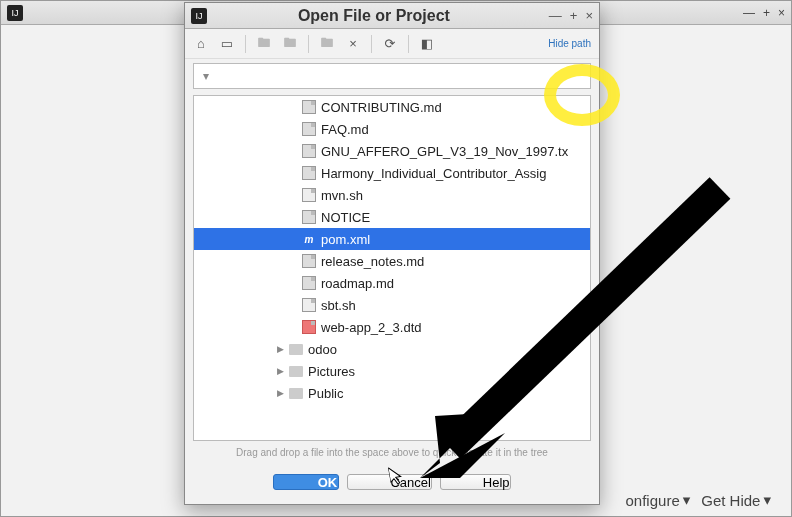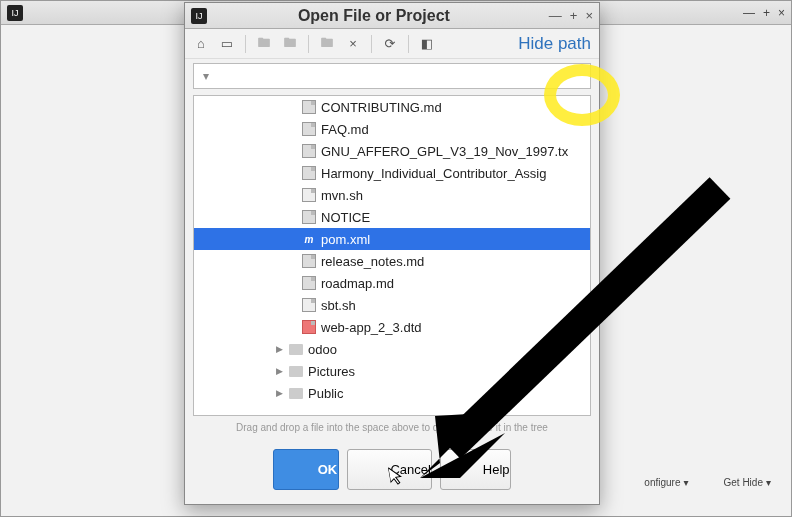--- a/index.html
+++ b/index.html
@@ -2,57 +2,57 @@
 <html><head>
   <meta charset="utf-8">
   <style>
     * { box-sizing: border-box; margin: 0; padding: 0; font-family: sans-serif; }
     body { width: 792px; height: 517px; background: #3a1a4a; overflow: hidden; position: relative; }
     
     .back-window { position: absolute; top: 0; left: 0; right: 0; bottom: 0; background: #f2f2f2; border: 1px solid #999; }
     .back-titlebar { height: 24px; background: linear-gradient(#e8e8e8,#d8d8d8); border-bottom: 1px solid #aaa; display: flex; align-items: center; padding: 0 6px; }
     .back-ij { width: 16px; height: 16px; background: #222; color: #fff; font-size: 9px; display: flex; align-items: center; justify-content: center; border-radius: 2px; }
     .back-controls { margin-left: auto; display: flex; gap: 8px; font-size: 12px; color: #444; }
-    .back-bottom { position: absolute; right: 20px; bottom: 28px; display: flex; gap: 35px; font-size: 10px; color: #444; }
+    .back-bottom { position: absolute; right: 20px; bottom: 7px; display: flex; gap: 11px; font-size: 15px; color: #444; }
     .back-bottom span { display: flex; align-items: center; gap: 3px; }
     
     .dialog { position: absolute; left: 184px; top: 2px; width: 416px; height: 503px; background: #f2f2f2; border: 1px solid #888; box-shadow: 0 6px 20px rgba(0,0,0,0.35); display: flex; flex-direction: column; }
     .titlebar { height: 26px; background: linear-gradient(#eaeaea,#dcdcdc); border-bottom: 1px solid #aaa; display: flex; align-items: center; padding: 0 6px; }
     .ij-icon { width: 16px; height: 16px; background: #222; color: #fff; font-size: 9px; display: flex; align-items: center; justify-content: center; border-radius: 2px; margin-right: 8px; }
     .title { font-weight: bold; font-size: 16px; color: #333; flex: 1; text-align: center; padding-right: 16px; }
     .win-controls { display: flex; gap: 8px; font-size: 13px; color: #555; }
     .win-controls span { cursor: pointer; }
     
     .toolbar { height: 30px; display: flex; align-items: center; padding: 0 8px; gap: 10px; border-bottom: 1px solid #ddd; background: #f2f2f2; position: relative; }
     .tool-icon { width: 16px; height: 16px; display: flex; align-items: center; justify-content: center; color: #555; font-size: 13px; }
     .tool-icon.dis { color: #bbb; }
     .sep { width: 1px; height: 18px; background: #ccc; }
-    .hide-path { margin-left: auto; color: #2e72bd; font-size: 17px; cursor: pointer; }
+    .hide-path { margin-left: auto; color: #2e72bd; font-size: 10px; cursor: pointer; }
     
     .pathbox { margin: 4px 8px 6px; height: 26px; background: #fff; border: 1px solid #bbb; display: flex; align-items: center; padding: 0 6px; font-size: 13px; position: relative; }
     .path-text { flex: 1; color: #222; overflow: hidden; white-space: nowrap; }
     .path-arrow { color: #888; font-size: 12px; padding: 0 3px; }
     
-    .tree { flex: 1; margin: 0 8px 4px; background: #fff; border: 1px solid #bbb; overflow: hidden; position: relative; }
+    .tree { flex: 1; margin: 0 8px 4px; background: #fff; border: 1px solid #bbb; overflow: hidden; position: relative; text-align: right; }
     .tree-row { height: 22px; display: flex; align-items: center; font-size: 13px; color: #222; padding-left: 108px; gap: 5px; white-space: nowrap; }
     .tree-row.folder { padding-left: 82px; }
     .tree-row.selected { background: #2e72e6; color: #fff; }
     .file-icon { width: 14px; height: 14px; background: #ddd; border: 1px solid #999; position: relative; }
     .file-icon::before { content: ''; position: absolute; top: 0; right: 0; width: 4px; height: 4px; background: #bbb; }
     .file-icon.sh { background: #eee; }
     .file-icon.dtd { background: #e77; border-color: #c55; }
     .file-icon.m { background: #2e72e6; color: #fff; font-size: 10px; font-style: italic; font-weight: bold; display: flex; align-items: center; justify-content: center; border: none; }
     .file-icon.m::before { display: none; }
     .folder-icon { width: 14px; height: 11px; background: #ccc; border-radius: 1px; margin-top: 1px; }
     .expander { width: 8px; font-size: 9px; color: #888; }
     
     .hint { text-align: center; font-size: 10px; color: #999; margin: 2px 8px 8px; }
     
     .buttons { display: flex; gap: 8px; justify-content: center; padding: 8px 0 14px; }
-    .btn { min-width: 66px; height: 41px; border: 1px solid #aaa; background: linear-gradient(#fdfdfd,#ececec); font-size: 13px; border-radius: 3px; cursor: pointer; padding-left: 42px; }
+    .btn { min-width: 66px; height: 16px; border: 1px solid #aaa; background: linear-gradient(#fdfdfd,#ececec); font-size: 13px; border-radius: 3px; cursor: pointer; padding-left: 42px; }
     .btn.primary { background: #3f8de3; color: #fff; border-color: #2a6fc0; font-weight: bold; }
     
     .highlight { position: absolute; border: 12px solid rgba(255,235,30,0.85); border-radius: 50%; width: 76px; height: 62px; left: 544px; top: 64px; pointer-events: none; }
     .arrow-overlay { position: absolute; left: 370px; top: 168px; pointer-events: none; }
     .cursor { position: absolute; left: 390px; top: 466px; font-size: 18px; color: #000; pointer-events: none; transform: rotate(-10deg); }
   </style>
 </head>
 <body>
 
 <div class="back-window">

